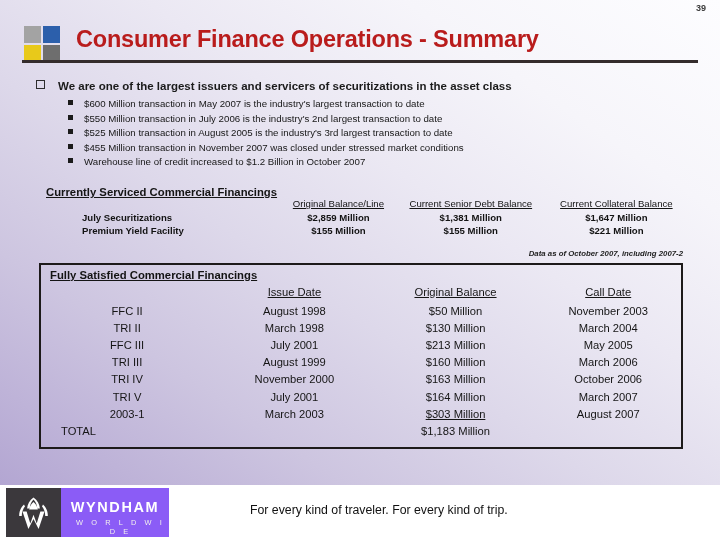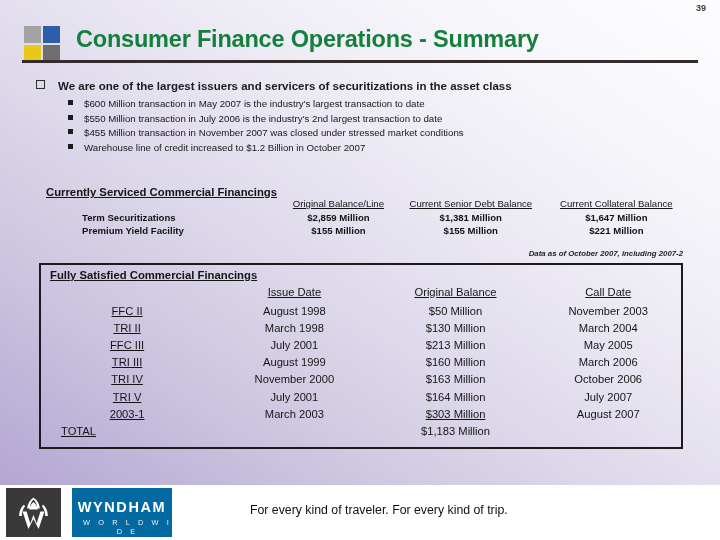--- a/index.html
+++ b/index.html
@@ -65,21 +65,21 @@
   .sq.tr { left: 19px; top: 0;  background: #2c5fab; }
   .sq.bl { left: 0;   top: 19px; background: #e8c91a; }
   .sq.br { left: 19px; top: 19px; background: #6e6e6e; }
 
   .slide-title {
     position: absolute;
     left: 76px;
     top: 26px;
     font-size: 23.5px;
     font-weight: bold;
-    color: #15803d;
+    color: #b91c1c;
     letter-spacing: -0.2px;
     white-space: nowrap;
   }
 
   .title-rule {
     position: absolute;
     left: 22px;
     top: 60px;
     width: 676px;
     height: 3px;
@@ -210,21 +210,21 @@
     text-decoration: underline;
     padding: 1px 0 4px 0;
     text-align: center;
     white-space: nowrap;
   }
   .fs-table td {
     padding: 2.6px 0;
     text-align: center;
     white-space: nowrap;
   }
-  .fs-table .col-name  { width: 160px; text-decoration: underline; }
+  .fs-table .col-name  { width: 160px; }
   .fs-table .col-issue { width: 168px; }
   .fs-table .col-bal   { width: 165px; }
   .fs-table .col-call  { width: 150px; }
   .fs-table th.col-name { text-decoration: none; }
 
   .fs-table td.underlined { text-decoration: underline; }
   .fs-table tr.total-row td.total-label {
     text-align: left;
     padding-left: 20px;
   }
@@ -241,25 +241,25 @@
   .wy-mark {
     position: absolute;
     left: 6px;
     top: 3px;
     width: 55px;
     height: 49px;
     background: #3b383c;
   }
   .wy-word {
     position: absolute;
-    left: 72px;
+    left: 61px;
     top: 3px;
-    width: 100px;
+    width: 108px;
     height: 49px;
-    background: #0369a1;
+    background: #8b5cf6;
   }
   .wy-word .l1 {
     position: absolute;
     left: 0; right: 0;
     top: 11px;
     text-align: center;
     color: #ffffff;
     font-size: 14.5px;
     font-weight: bold;
     letter-spacing: 1.6px;
@@ -302,38 +302,39 @@
   <div class="slide-title">Consumer Finance Operations - Summary</div>
   <div class="title-rule"></div>
 
   <div class="bullet-l1">
     <span class="glyph"></span><span>We are one of the largest issuers and servicers of securitizations in the asset class</span>
   </div>
 
   <div class="sub-list">
     <div class="sub-item"><span class="sq-glyph"></span><span>$600 Million transaction in May 2007 is the industry's largest transaction to date</span></div>
     <div class="sub-item"><span class="sq-glyph"></span><span>$550 Million transaction in July 2006 is the industry's 2nd largest transaction to date</span></div>
+    <div class="sub-item"><span class="sq-glyph"></span><span>$525 Million transaction in August 2005 is the industry's 3rd largest transaction to date</span></div>
     <div class="sub-item"><span class="sq-glyph"></span><span>$455 Million transaction in November 2007 was closed under stressed market conditions</span></div>
     <div class="sub-item"><span class="sq-glyph"></span><span>Warehouse line of credit increased to $1.2 Billion in October 2007</span></div>
   </div>
 
   <div class="cs-heading">Currently Serviced Commercial Financings</div>
 
   <table class="cs-table">
     <thead>
       <tr>
         <th class="c-name"></th>
         <th class="c-num">Original Balance/Line</th>
         <th class="c-num">Current Senior Debt Balance</th>
         <th class="c-num">Current Collateral Balance</th>
       </tr>
     </thead>
     <tbody>
       <tr>
-        <td class="c-name">Term Securitizations</td>
+        <td class="c-name">July Securitizations</td>
         <td class="c-num">$2,859 Million</td>
         <td class="c-num">$1,381 Million</td>
         <td class="c-num">$1,647 Million</td>
       </tr>
       <tr>
         <td class="c-name">Premium Yield Facility</td>
         <td class="c-num">$155 Million</td>
         <td class="c-num">$155 Million</td>
         <td class="c-num">$221 Million</td>
       </tr>
@@ -382,21 +383,21 @@
       <tr>
         <td class="col-name">TRI IV</td>
         <td class="col-issue">November 2000</td>
         <td class="col-bal">$163 Million</td>
         <td class="col-call">October 2006</td>
       </tr>
       <tr>
         <td class="col-name">TRI V</td>
         <td class="col-issue">July 2001</td>
         <td class="col-bal">$164 Million</td>
-        <td class="col-call">July 2007</td>
+        <td class="col-call">March 2007</td>
       </tr>
       <tr>
         <td class="col-name">2003-1</td>
         <td class="col-issue">March 2003</td>
         <td class="col-bal underlined">$303 Million</td>
         <td class="col-call">August 2007</td>
       </tr>
       <tr class="total-row">
         <td class="col-name total-label">TOTAL</td>
         <td class="col-issue"></td>

